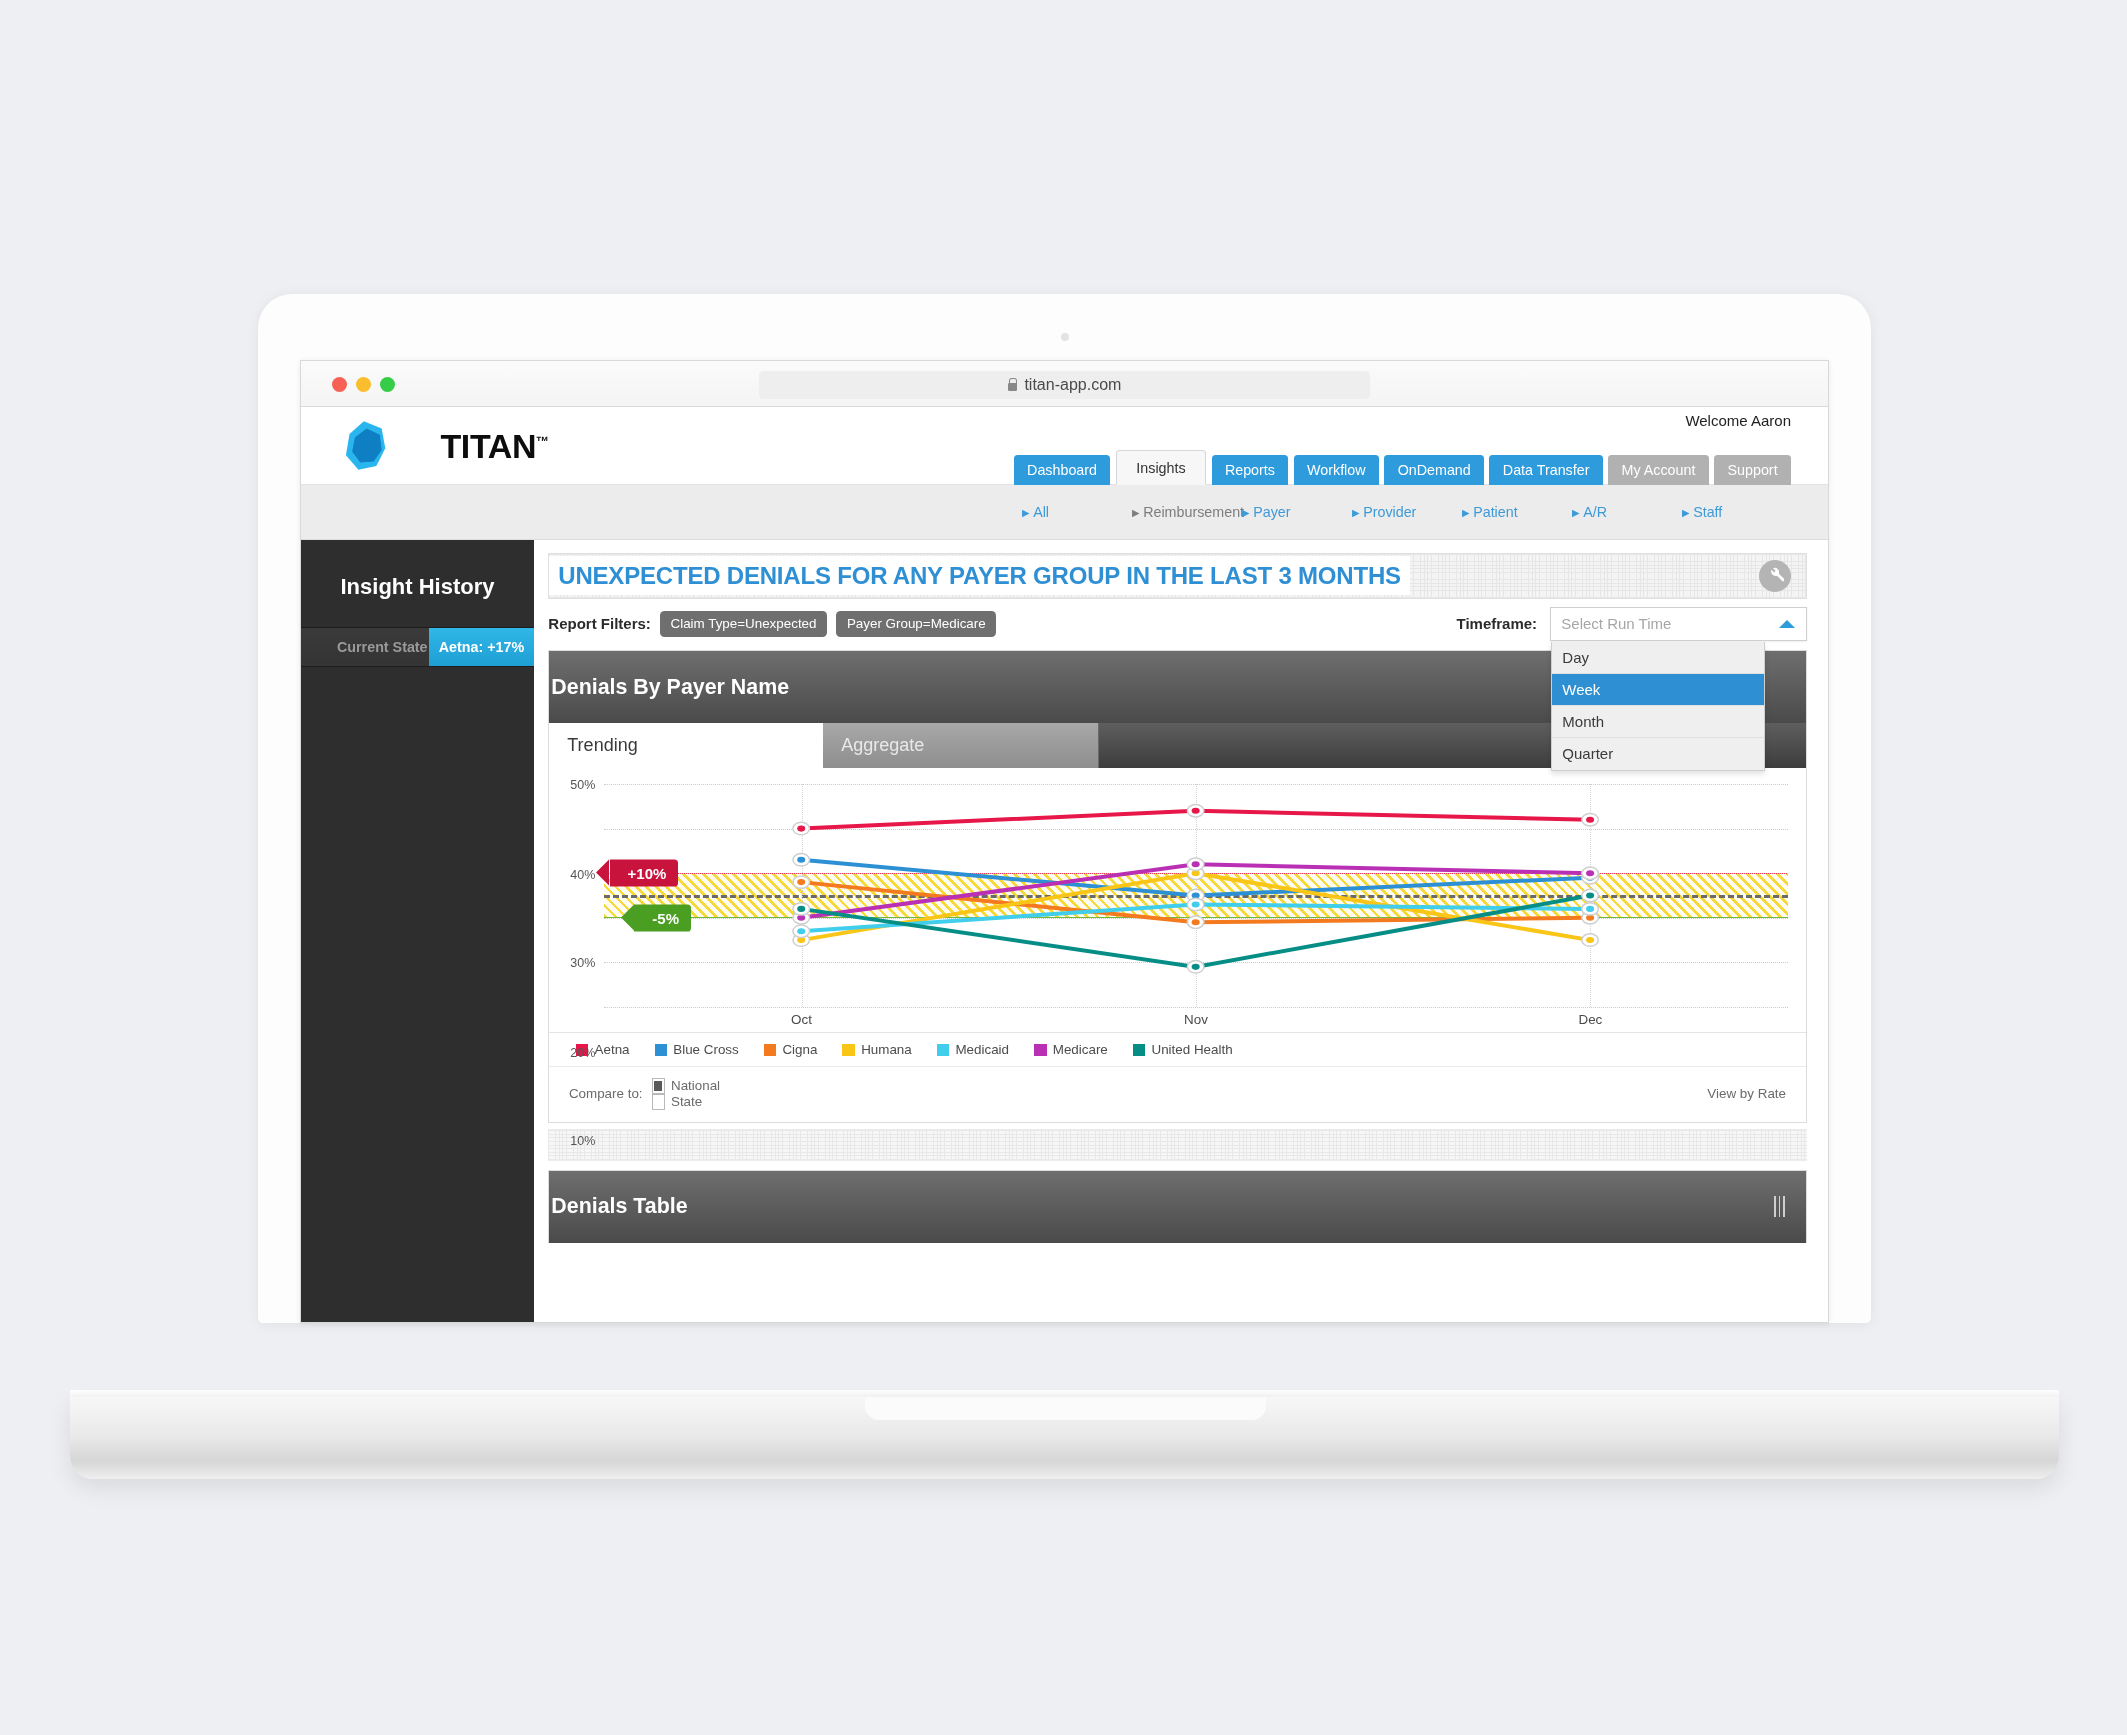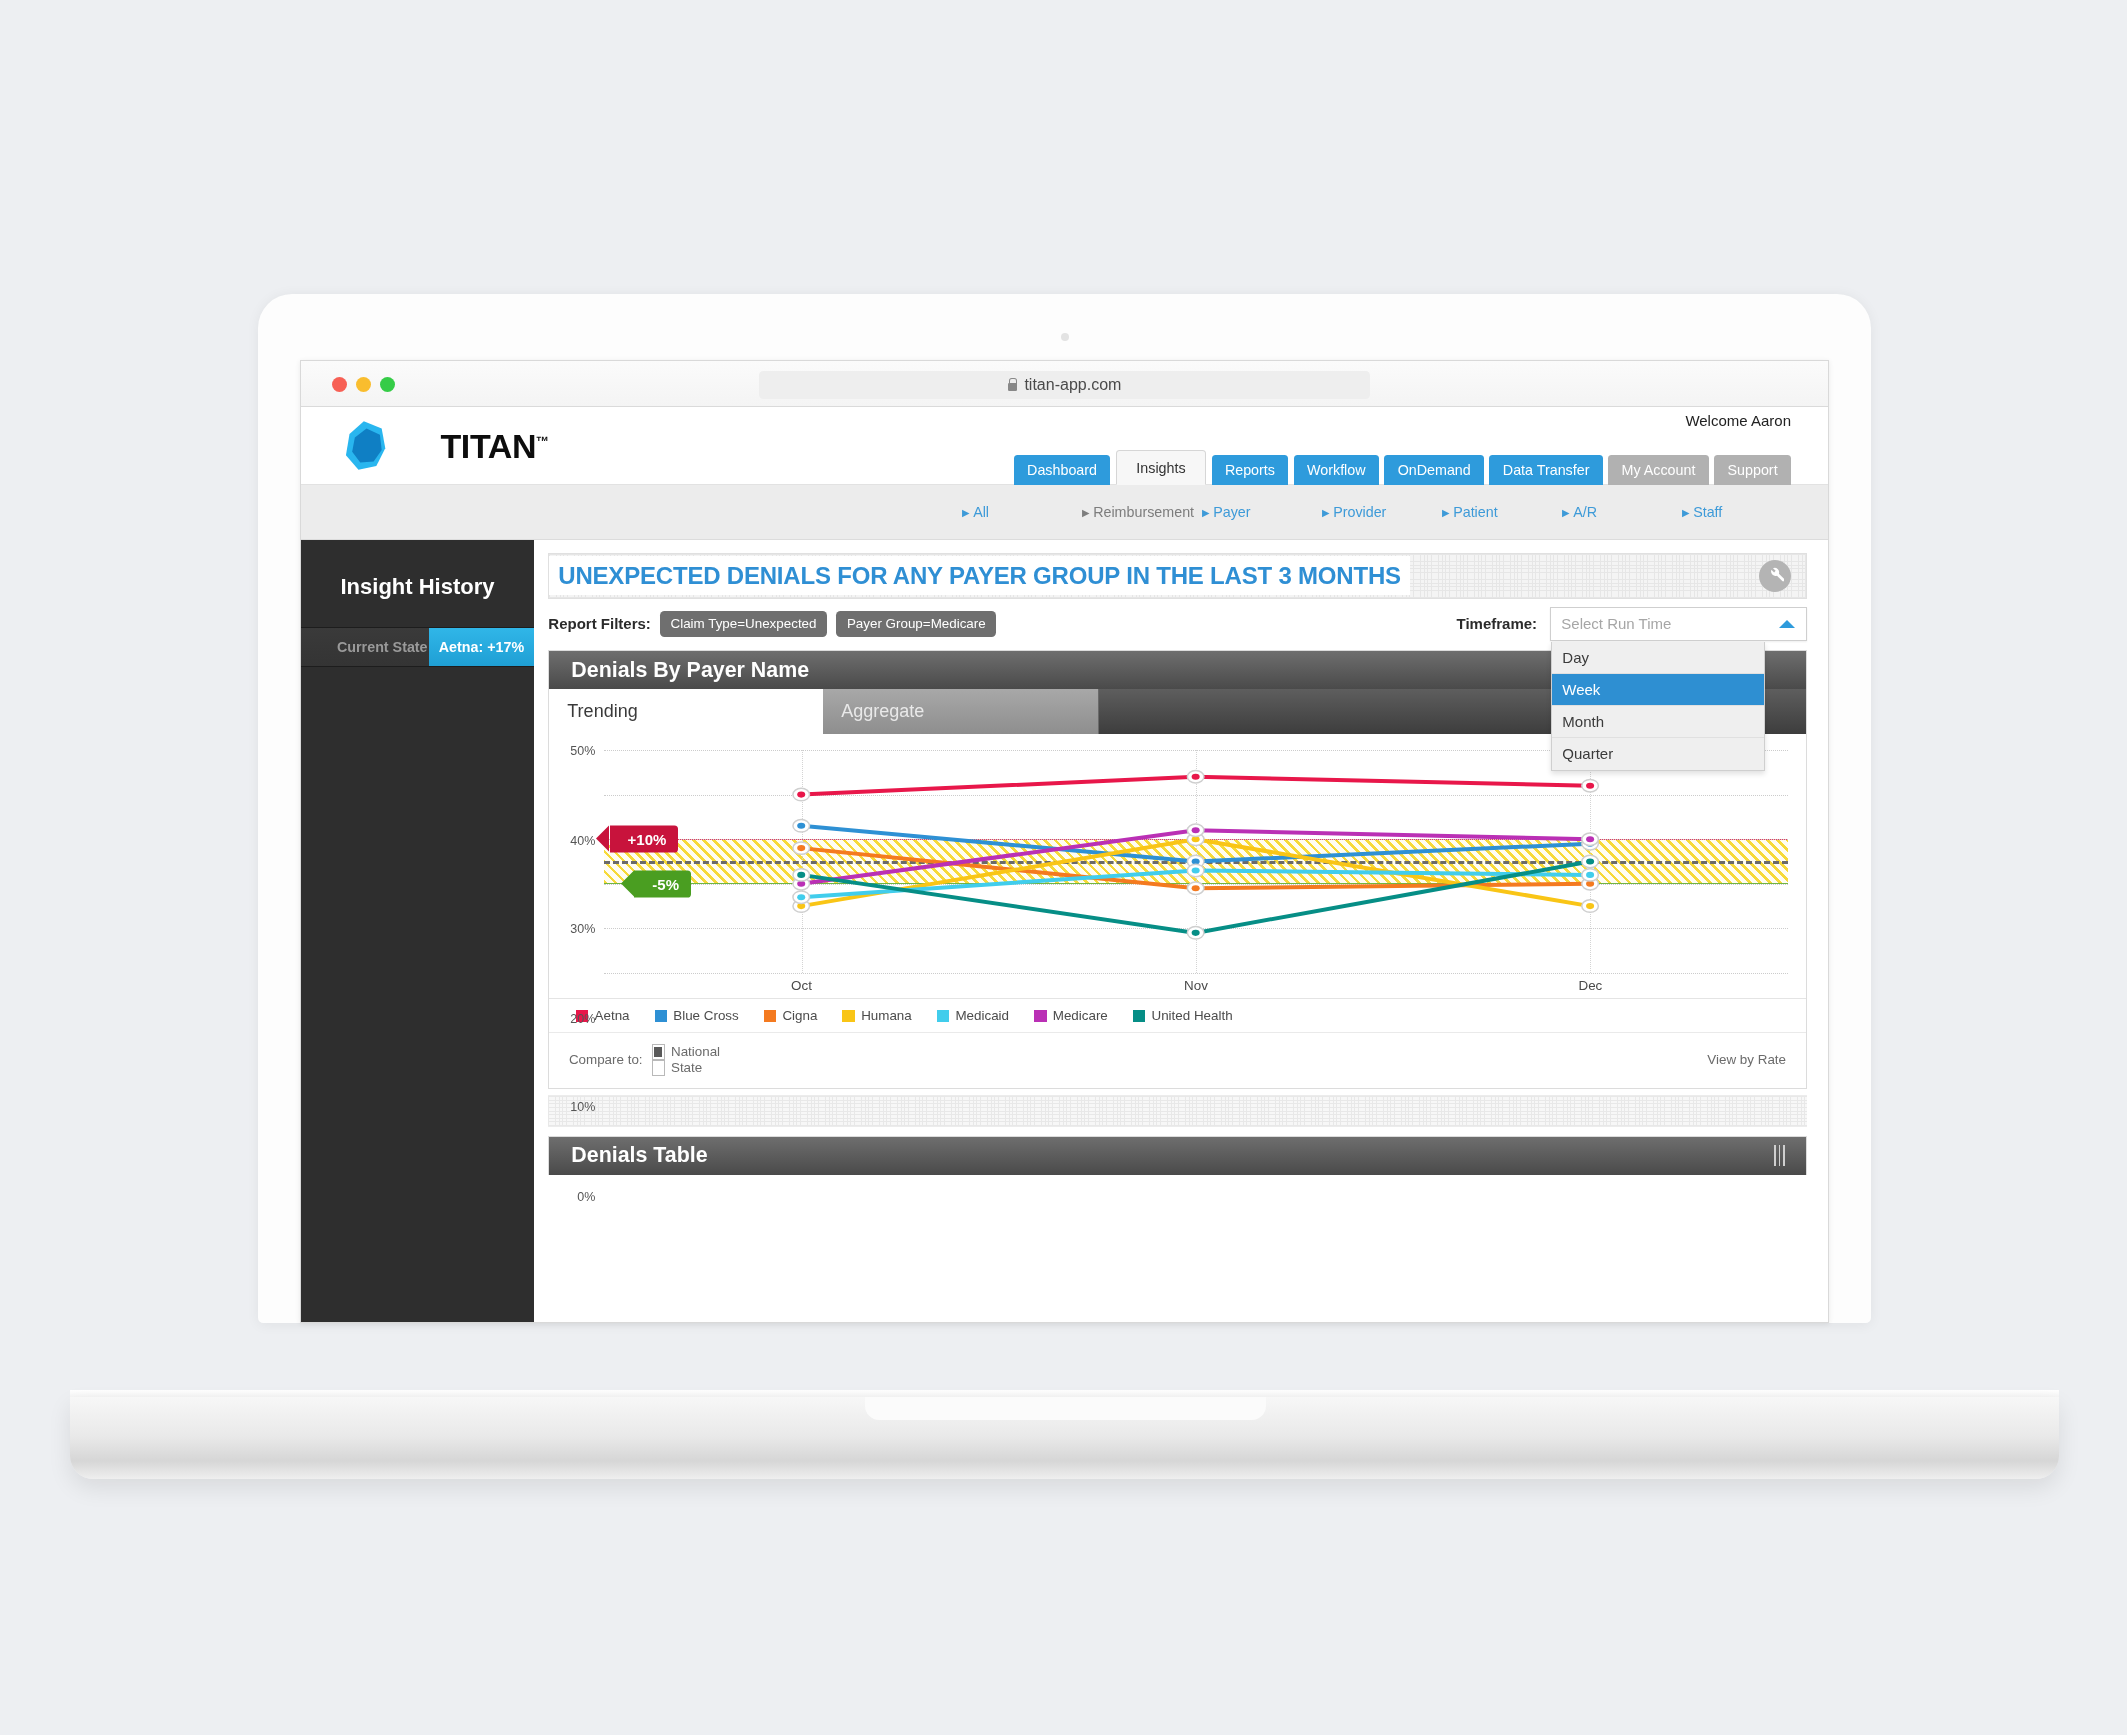--- a/index.html
+++ b/index.html
@@ -111,21 +111,21 @@
     background:#f7f7f7; color:#333;
     border:0.9px solid #d6d6d6; border-bottom:0.9px solid #f7f7f7;
     padding:9.8px 19.6px 9px 19.6px;
     position:relative; z-index:3;
   }
 
   
   #sub-nav {
     height:55px; background:#ececec; border-bottom:0.9px solid #dcdcdc;
     display:flex; align-items:center; justify-content:flex-end;
-    padding-right:36px; gap:10px;
+    padding-right:36px; gap:0px;
   }
   .sub-nav-item {
     font-size:14.3px; color:#3d9ad8; cursor:pointer;
     width:110px; text-align:left; white-space:nowrap;
   }
   .sub-nav-item.muted { color:#7d7d7d; }
   .caret-right { font-size:9.8px; margin-right:3.6px; vertical-align:0.9px; }
 
   
   #app-body { display:flex; height:calc(100% - 46px - 78px - 55px); }
@@ -209,21 +209,21 @@
   .tf-option {
     height:32px; display:flex; align-items:center; padding:0 10.7px;
     font-size:15px; color:#3b3b3b; border-bottom:0.9px solid #e0e0e0; cursor:pointer;
   }
   .tf-option:last-child{border-bottom:none;}
   .tf-option.selected { background:#2e8fd2; color:#fff; }
 
   
   #chart-panel { border:0.9px solid #dcdcdc; background:#fff; margin-top:1.8px; }
   .panel-header {
-    height:38px; display:flex; align-items:center; padding-left:22px;
+    height:72px; display:flex; align-items:center; padding-left:2px;
     background:linear-gradient(180deg,#6e6e6e,#4a4a4a);
     color:#fff; font-size:21.4px; font-weight:600;
     position:relative;
   }
   #grip-icon { position:absolute; right:19.6px; top:50%; margin-top:-10.7px;
     width:12.5px; height:21.4px;
     background:repeating-linear-gradient(90deg,#cfcfcf 0 1.8px,transparent 1.8px 4.5px);
   }
 
   #panel-tabs { display:flex; height:45px; background:linear-gradient(180deg,#5e5e5e,#3d3d3d); }

